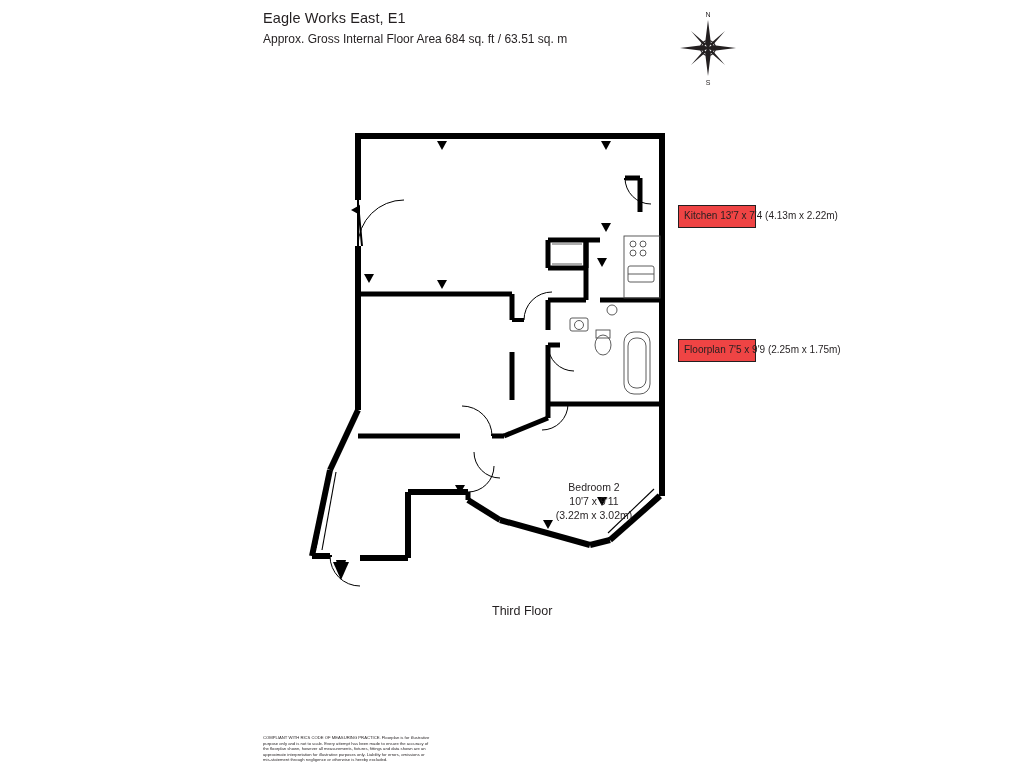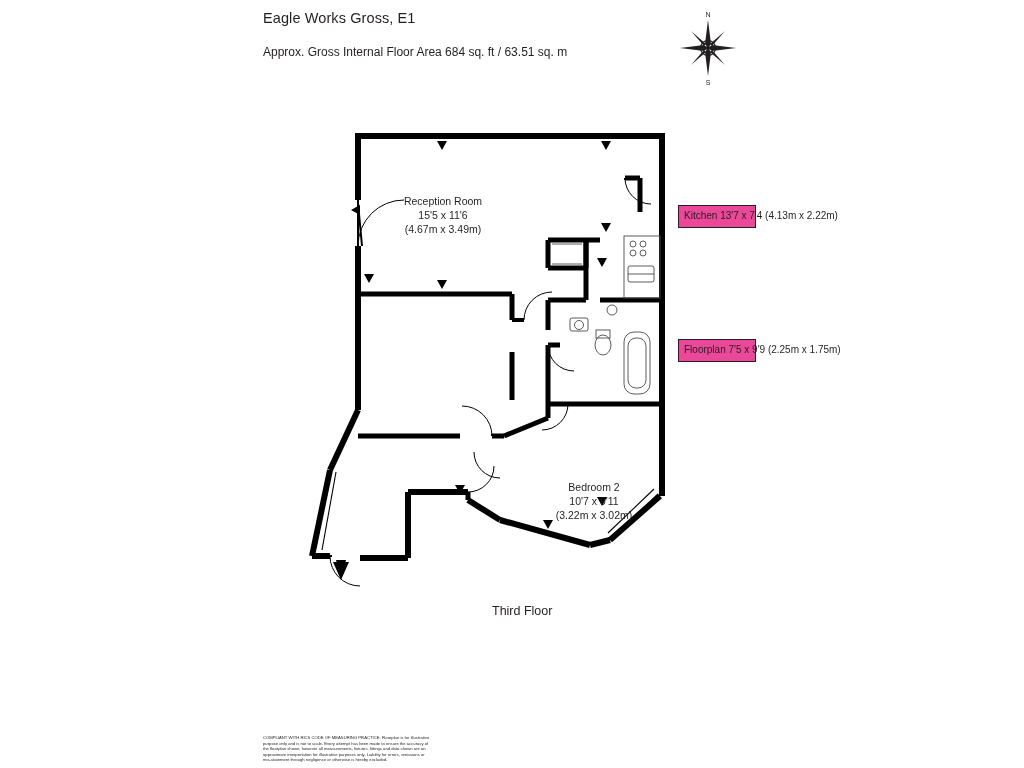--- a/index.html
+++ b/index.html
@@ -25,21 +25,21 @@
     position: absolute;
     left: 263px;
     top: 10px;
     font-size: 14.5px;
     letter-spacing: 0.1px;
     color: #231f20;
   }
   .subtitle {
     position: absolute;
     left: 263px;
-    top: 45px;
+    top: 32px;
     font-size: 12px;
     color: #231f20;
   }
   .floor-label {
     position: absolute;
     left: 452px;
     top: 604px;
     font-size: 12.5px;
     color: #231f20;
     margin-left: 40px;
@@ -52,21 +52,21 @@
     color: #231f20;
     white-space: nowrap;
   }
   .room-label .rname { display: block; }
   .room-label .rdim { display: block; }
   .room-label .rdimm { display: block; }
 
   .boxed {
     position: absolute;
     border: 1px solid #231f20;
-    background: #ec4899;
+    background: #ef4444;
     text-align: center;
     font-size: 10px;
     line-height: 13.5px;
     padding: 3px 5px 4px 5px;
     box-sizing: border-box;
     white-space: nowrap;
     color: #231f20;
   }
   .compass {
     position: absolute;
@@ -90,21 +90,21 @@
     left: 0; top: 0;
     width: 1024px;
     height: 768px;
   }
 </style>
 </head>
 <body>
 
 <div class="plan-root">
 
-  <div class="title">Eagle Works Gross, E1</div>
+  <div class="title">Eagle Works East, E1</div>
   <div class="subtitle">Approx. Gross Internal Floor Area 684 sq. ft / 63.51 sq. m</div>
 
   <div class="compass">
     <svg width="80" height="80" viewBox="0 0 80 80">
 
       <polygon points="40,12 43,36 40,40 37,36" fill="#231f20"></polygon>
       <polygon points="40,68 43,44 40,40 37,44" fill="#231f20"></polygon>
       <polygon points="12,40 36,43 40,40 36,37" fill="#231f20"></polygon>
       <polygon points="68,40 44,43 40,40 44,37" fill="#231f20"></polygon>
 
@@ -256,25 +256,20 @@
 
       <circle cx="612" cy="310" r="5"></circle>
     </g>
 
     <g stroke="#4a4a4a" fill="none" stroke-width="0.9">
       <line x1="552" y1="244" x2="582" y2="244"></line>
       <line x1="552" y1="264" x2="582" y2="264"></line>
     </g>
   </svg>
 
-  <div class="room-label" style="left:373px; top:194px; width:140px;">
-    <span class="rname">Reception Room</span>
-    <span class="rdim">15'5 x 11'6</span>
-    <span class="rdimm">(4.67m x 3.49m)</span>
-  </div>
 
 
   <div class="room-label" style="left:524px; top:447px; width:140px;margin-top:33px;">
     <span class="rname">Bedroom 2</span>
     <span class="rdim">10'7 x 9'11</span>
     <span class="rdimm">(3.22m x 3.02m)</span>
   </div>
 
   <div class="boxed" style="left:678px; top:205px; width:78px;">
     <span class="rname">Kitchen</span>

